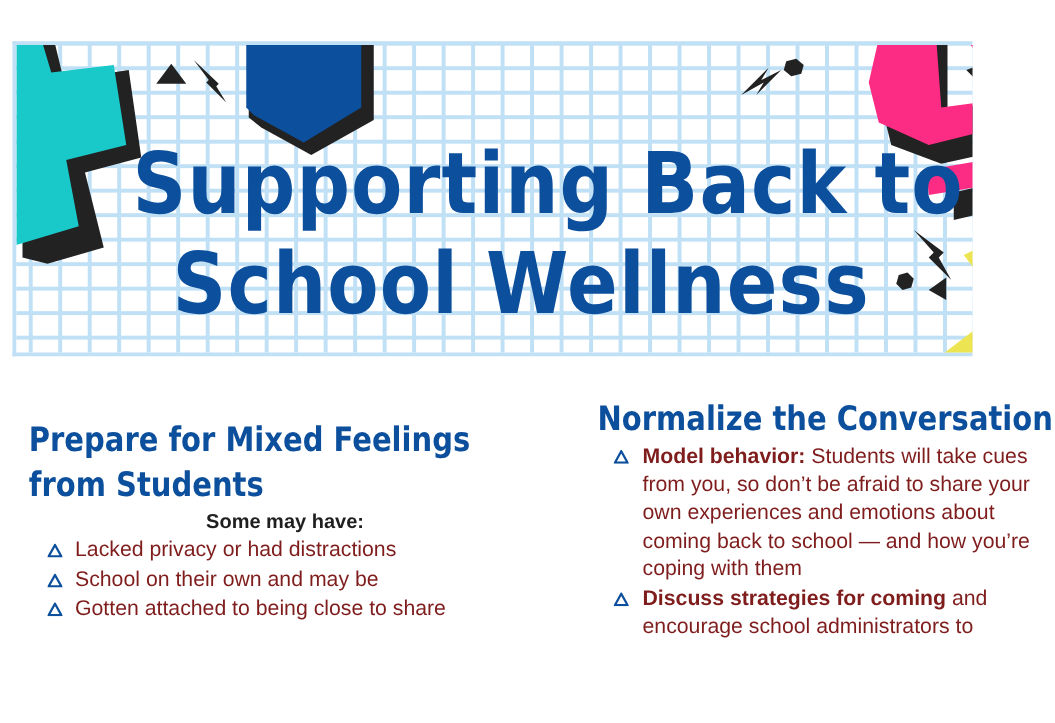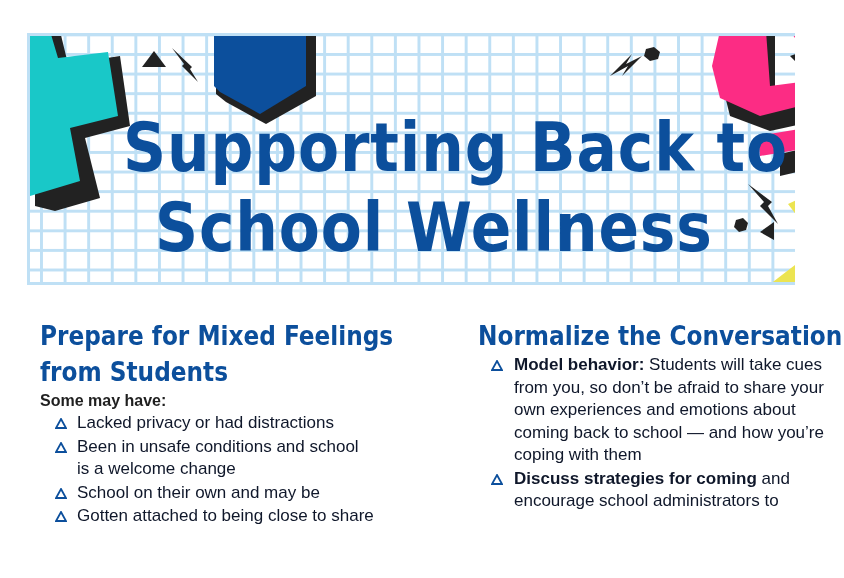--- a/index.html
+++ b/index.html
@@ -1,43 +1,43 @@
 <!DOCTYPE html>
 <html><head>
 <meta charset="utf-8">
 <style>
   html, body { margin:0; padding:0; background:#ffffff; }
   body { width:844px; height:578px; position:relative; overflow:hidden;
          font-family:"Liberation Sans", sans-serif; color:#1f1f1f; }
-  .banner { position:absolute; left:27px; top:33px; width:768px; height:252px;
+  .banner { position:absolute; left:10px; top:33px; width:768px; height:252px;
             background-color:#ffffff; overflow:hidden;
             border-top:3px solid #bfe0f5; border-left:3px solid #bfe0f5; border-bottom:3px solid #bfe0f5;
             box-sizing:border-box;
             background-image:
               linear-gradient(to right, #bfe0f5 0, #bfe0f5 3px, transparent 3px),
               linear-gradient(to bottom, #bfe0f5 0, #bfe0f5 3px, transparent 3px);
             background-size:23.6px 19.6px;
             background-position:10px 17px; }
   .banner svg.deco { position:absolute; left:0; top:0; }
   .title { position:absolute; left:0; top:0; width:834px; height:252px; }
   .title-line { position:absolute; font-family:"DejaVu Sans", sans-serif;
                 color:#0c4f9c; font-weight:bold; letter-spacing:1px;
                 transform-origin:left center; white-space:nowrap; }
   .t1 { left:93px; top:72px; font-size:68px; transform:scaleX(0.88); }
   .t2 { left:125px; top:152px; font-size:68px; transform:scaleX(0.88); }
 
   .col { position:absolute; top:318px; }
-  .col-left { left:40px; width:410px; }
+  .col-left { left:23px; width:410px;margin-top:17px; }
   .col-right { left:478px; width:366px; }
   .heading { font-family:"DejaVu Sans", sans-serif; color:#0c4f9c;
              font-size:27px; line-height:36px; transform:scaleX(0.86);
              transform-origin:left top; white-space:nowrap; margin:0; }
-  .sub { font-weight:bold; font-size:16px; line-height:22px; margin:0; color:#1f1f1f; }
+  .sub { font-weight:bold; font-size:16px; line-height:22px; margin:0; color:#1f1f1f;text-align:center; }
   ul.tri { list-style:none; margin:0; padding:0; }
-  ul.tri li { position:relative; font-size:17px; line-height:22.5px; margin:0 0 1px 0; color:#0f172a; }
+  ul.tri li { position:relative; font-size:17px; line-height:22.5px; margin:0 0 1px 0; color:#7f1d1d; }
   .col-left ul.tri li { padding-left:37px; }
   .col-right ul.tri li { padding-left:36px; }
   .bullet { position:absolute; top:6px; width:0; height:0; }
   .col-left .bullet { left:15px; }
   .col-right .bullet { left:13px; }
   .bullet svg { display:block; }
   b { font-weight:bold; }
 </style>
 </head>
 <body>
@@ -96,29 +96,20 @@
           </svg>
         </span>
       <span>Lacked privacy or had distractions</span><br>
     </li>
     <li>
       <span class="bullet">
           <svg width="12" height="11" viewBox="0 0 12 11">
             <polygon points="6,1 11,10 1,10" fill="none" stroke="#0c4f9c" stroke-width="1.8"></polygon>
           </svg>
         </span>
-      <span>Been in unsafe conditions and school</span><br>
-      <span>is a welcome change</span>
-    </li>
-    <li>
-      <span class="bullet">
-          <svg width="12" height="11" viewBox="0 0 12 11">
-            <polygon points="6,1 11,10 1,10" fill="none" stroke="#0c4f9c" stroke-width="1.8"></polygon>
-          </svg>
-        </span>
       <span>School on their own and may be</span><br>
     </li>
     <li>
       <span class="bullet">
           <svg width="12" height="11" viewBox="0 0 12 11">
             <polygon points="6,1 11,10 1,10" fill="none" stroke="#0c4f9c" stroke-width="1.8"></polygon>
           </svg>
         </span>
       <span>Gotten attached to being close to share</span>
     </li>

